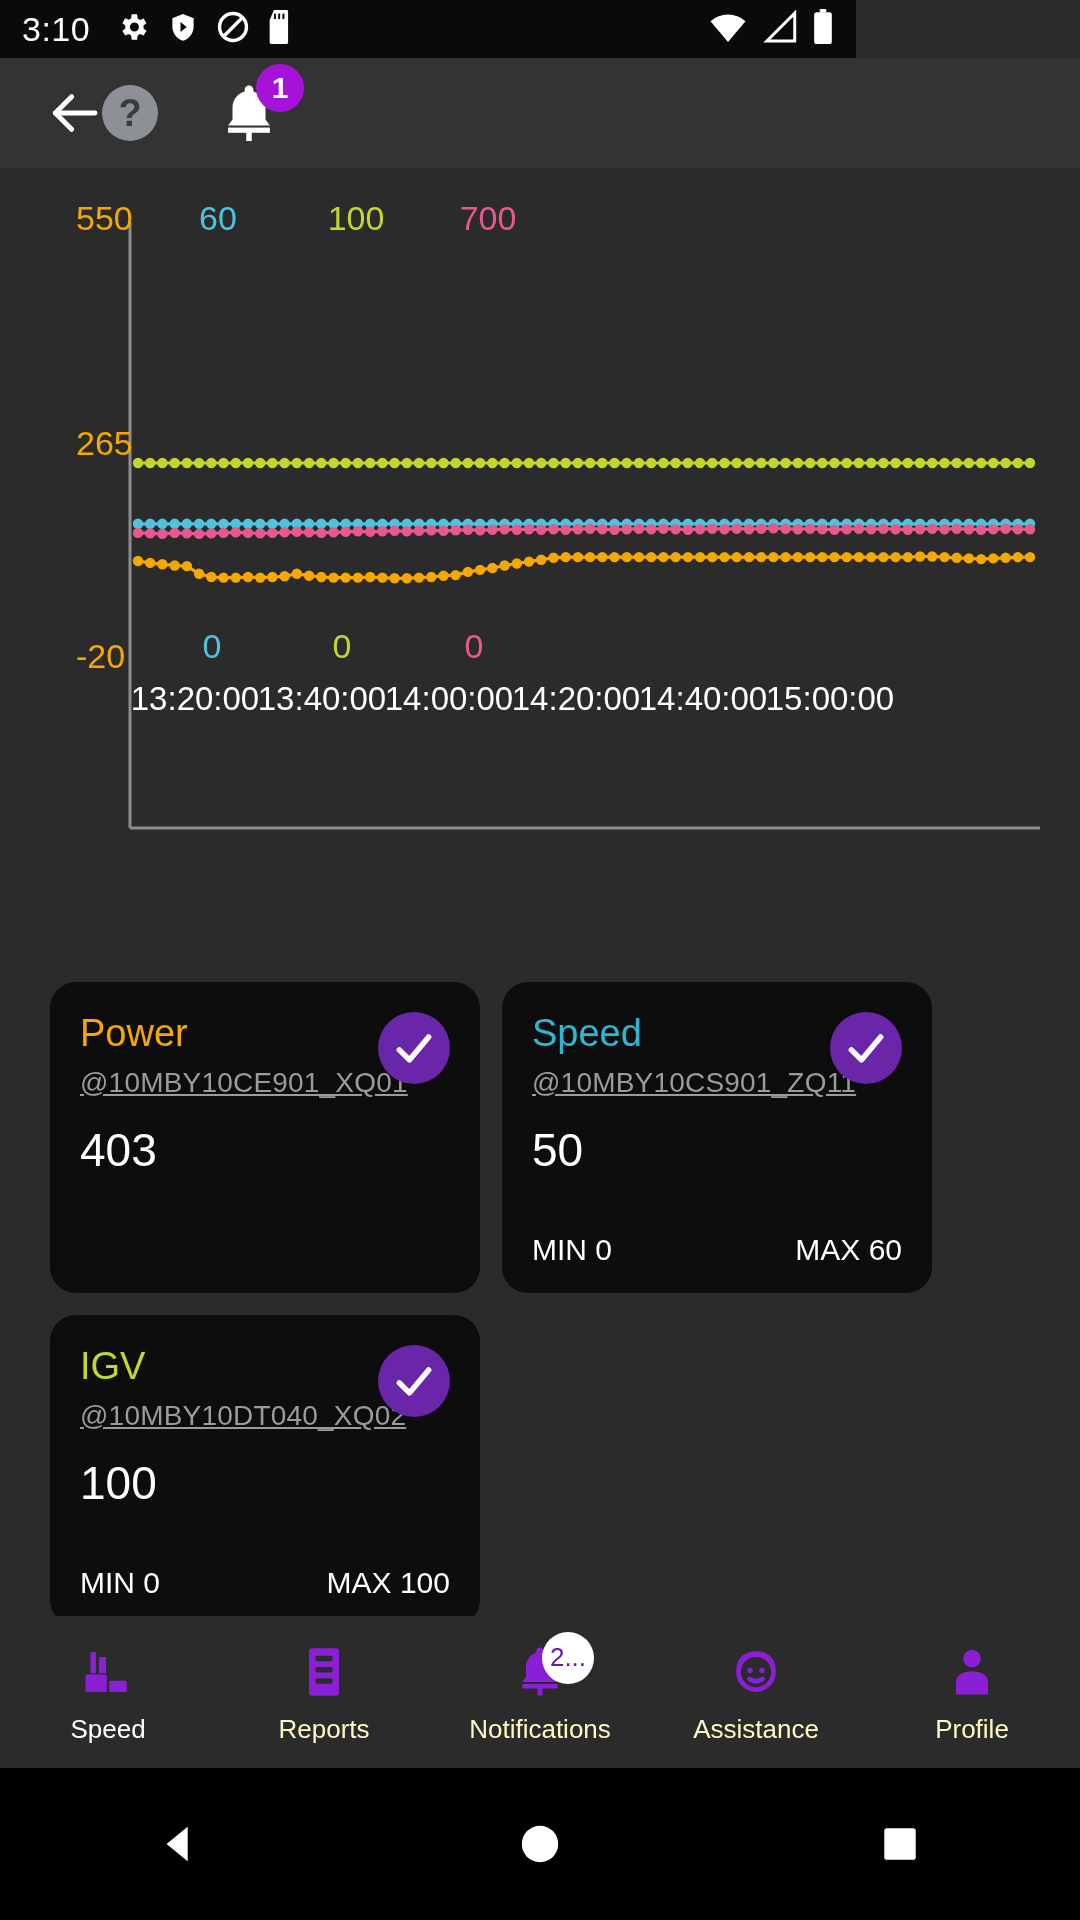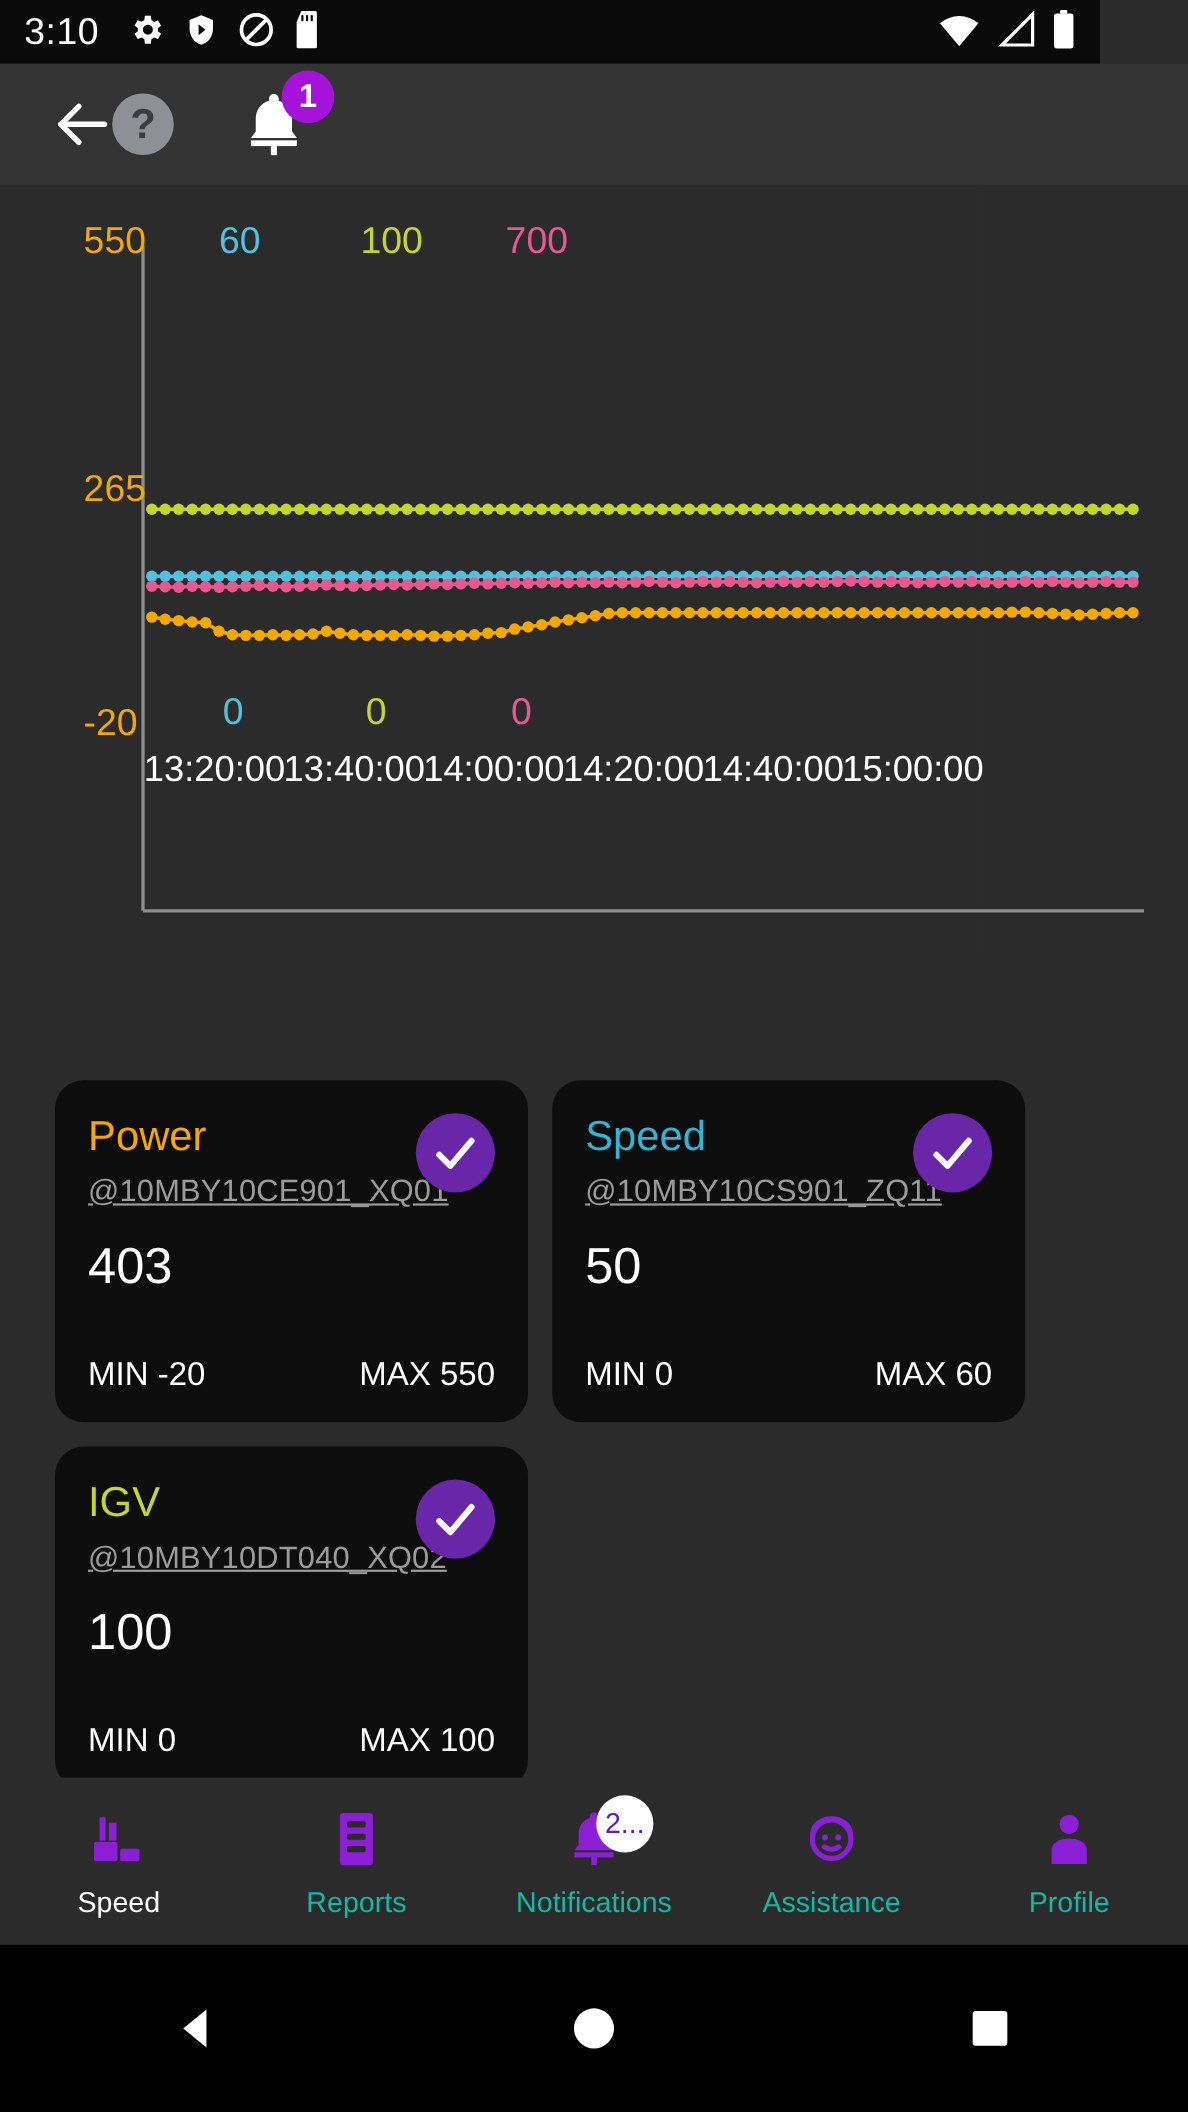--- a/index.html
+++ b/index.html
@@ -6,21 +6,21 @@
   html,body {
     width:1080px; height:1920px;
     background:#000;
     font-family:"Liberation Sans", sans-serif;
     overflow:hidden;
   }
   #root { position:relative; width:1080px; height:1920px; background:#2b2b2b; }
 
   
   .statusbar {
-    position:absolute; top:0; left:0; width:1000px; height:58px;
+    position:absolute; top:0; left:0; width:856px; height:58px;
     background:#0a0a0a; display:flex; align-items:center; padding:0 22px;
   }
   .sb-clock { color:#fff; font-size:34px; letter-spacing:.5px; }
   .sb-icons-left { display:flex; align-items:center; gap:18px; margin-left:26px; }
   .sb-spacer { flex:1; }
   .sb-icons-right { display:flex; align-items:center; gap:14px; }
   .sb-ic { display:inline-block; }
 
   
   .appbar {
@@ -78,21 +78,21 @@
   
   .bottomnav {
     position:absolute; left:0; bottom:152px; width:1080px; height:152px;
     background:#2b2b2b; display:flex; align-items:center;
   }
   .navitem {
     flex:1; display:flex; flex-direction:column; align-items:center;
     gap:10px; cursor:pointer; position:relative;
   }
   .navicon { position:relative; width:64px; height:64px; display:flex; align-items:center; justify-content:center;}
-  .navlabel { font-size:26px; color:#14b8a6; }
+  .navlabel { font-size:26px; color:#fef9c3; }
   .navitem.active .navlabel { color:#ffffff; }
   .nav-badge {
     position:absolute; top:-8px; left:34px; min-width:52px; height:52px;
     padding:0 6px; border-radius:26px; background:#ffffff; color:#6a1aa8;
     font-size:26px; display:flex; align-items:center; justify-content:center;
     overflow:hidden; white-space:nowrap;
   }
 
   
   .sysnav {
@@ -511,24 +511,20 @@
   <div class="cards" id="cards">
       <div class="card">
         <div class="card-title" style="color: rgb(245, 168, 0);">Power</div>
         <div class="card-tag">@10MBY10CE901_XQ01</div>
         <div class="card-value">403</div>
         <div class="check" style="background: rgb(106, 38, 168);">
           <svg width="44" height="44" viewBox="0 0 24 24" fill="none" stroke="#fff" stroke-width="3" stroke-linecap="round" stroke-linejoin="round">
             <polyline points="4,13 9.5,18.5 20,6"></polyline>
           </svg>
         </div>
-        <div class="card-foot">
-          <span>MIN  -20</span>
-          <span>MAX  550</span>
-        </div>
       </div>
       <div class="card">
         <div class="card-title" style="color: rgb(47, 182, 212);">Speed</div>
         <div class="card-tag">@10MBY10CS901_ZQ11</div>
         <div class="card-value">50</div>
         <div class="check" style="background: rgb(106, 38, 168);">
           <svg width="44" height="44" viewBox="0 0 24 24" fill="none" stroke="#fff" stroke-width="3" stroke-linecap="round" stroke-linejoin="round">
             <polyline points="4,13 9.5,18.5 20,6"></polyline>
           </svg>
         </div>

